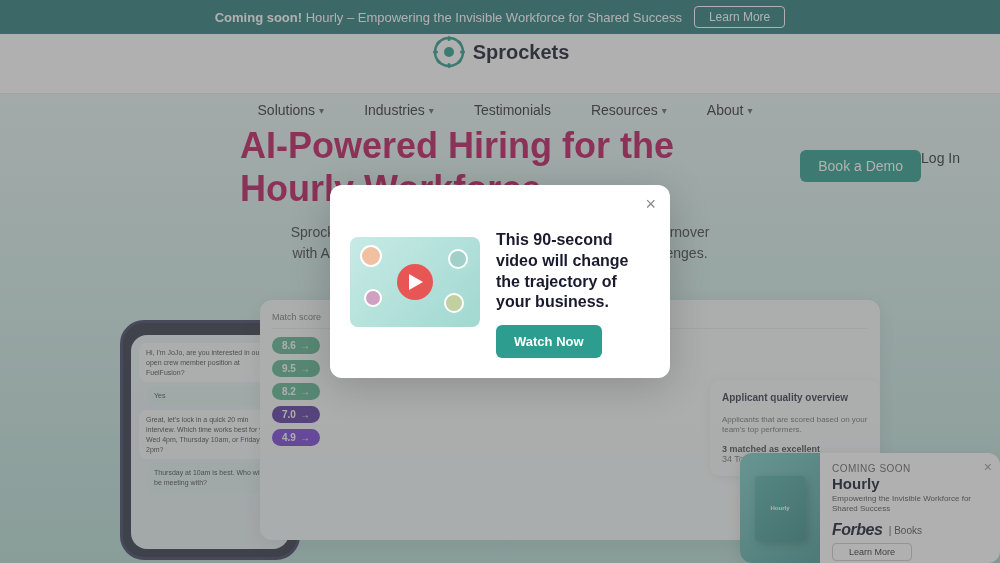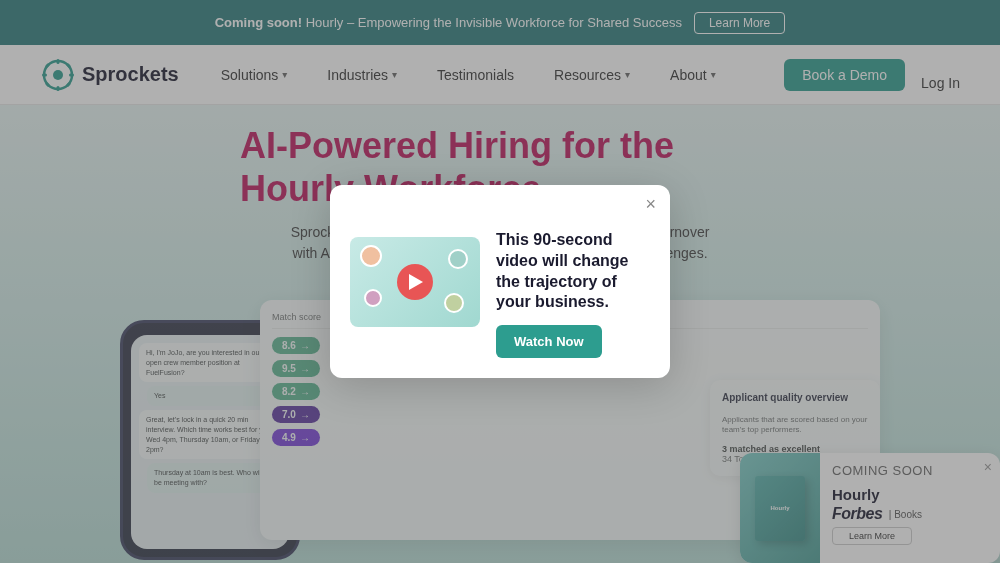--- a/index.html
+++ b/index.html
@@ -9,21 +9,21 @@
     .top-banner {
       background: #2d7d7d;
       color: white;
       text-align: center;
       padding: 8px 20px;
       font-size: 13px;
       display: flex;
       align-items: center;
       justify-content: center;
       gap: 12px;
-      height: 45px;
+      height: 34px;
     }
     .top-banner .bold { font-weight: 700; }
     .top-banner .learn-btn {
       background: transparent;
       border: 1.5px solid white;
       color: white;
       padding: 3px 14px;
       border-radius: 4px;
       font-size: 12px;
       cursor: pointer;
@@ -33,20 +33,21 @@
     .navbar {
       background: white;
       height: 60px;
       display: flex;
       align-items: center;
       padding: 0 40px;
       gap: 32px;
       border-bottom: 1px solid #e8e8e8;
       position: relative;
       z-index: 10;
+      flex-direction: column;
     }
     .logo {
       display: flex;
       align-items: center;
       gap: 6px;
       font-size: 20px;
       font-weight: 700;
       color: #1a1a2e;
       text-decoration: none;
       flex-shrink: 0;
@@ -67,22 +68,21 @@
       color: #333;
       cursor: pointer;
       display: flex;
       align-items: center;
       gap: 4px;
       white-space: nowrap;
     }
     .nav-item .chevron { font-size: 10px; color: #666; }
     .nav-cta {
       display: flex;
-      align-items: flex-end;
-      gap: 16px;
+      align-items: flex-start;
       margin-left: auto;
     }
     .book-demo-btn {
       background: #2d9d8f;
       color: white;
       border: none;
       padding: 8px 18px;
       border-radius: 6px;
       font-size: 14px;
       cursor: pointer;
@@ -290,25 +290,25 @@
     }
     .forbes-close {
       position: absolute;
       top: 6px;
       right: 8px;
       font-size: 14px;
       color: #999;
       cursor: pointer;
     }
     .coming-soon-label {
-      font-size: 13px;
+      font-size: 10px;
       color: #666;
       text-transform: uppercase;
       letter-spacing: 0.5px;
-      margin-bottom: 8px;
+      margin-bottom: 1px;
     }
     .hourly-brand {
       font-size: 15px;
       font-weight: 700;
       color: #1a1a2e;
       margin-bottom: 2px;
     }
     .forbes-tagline {
       font-size: 8px;
       color: #555;
@@ -560,20 +560,21 @@
 <div class="forbes-card" style="position:absolute;right:0;bottom:0;z-index:20;">
   <div class="forbes-book-img">
     <div class="book-visual">
       <span class="book-inner-text">Hourly</span>
     </div>
   </div>
   <div class="forbes-content">
     <span class="forbes-close">×</span>
     <div class="coming-soon-label">COMING SOON</div>
     <div class="hourly-brand">Hourly</div>
+    <div class="forbes-tagline">Empowering the Invisible Workforce for Shared Success</div>
     <div>
       <span class="forbes-logo">Forbes</span>
       <span class="forbes-books-label">| Books</span>
     </div>
     <button class="learn-more-btn">Learn More</button>
   </div>
 </div>
 
 <div class="modal-overlay">
   <div class="modal">

